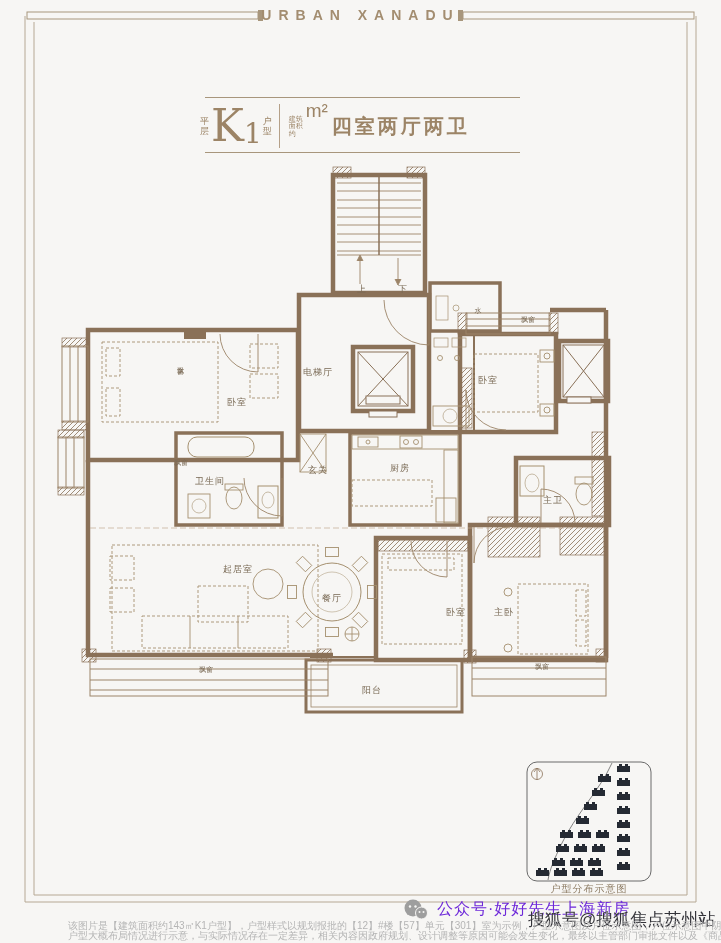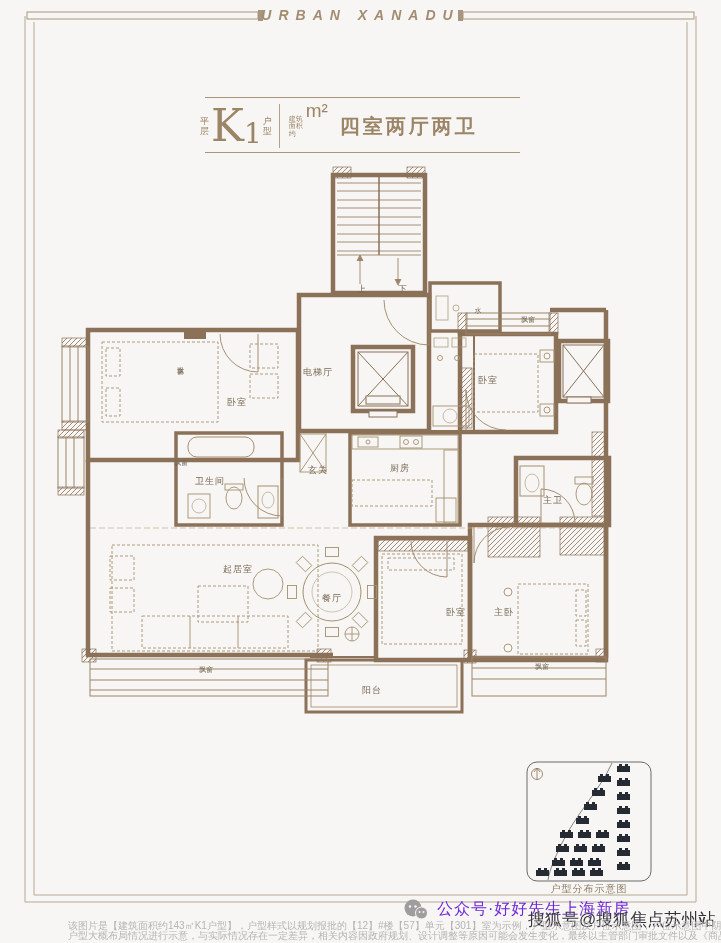--- a/index.html
+++ b/index.html
@@ -6,36 +6,36 @@
   body{
     width:721px;height:943px;position:relative;overflow:hidden;
     background:#f7f6f4;
     font-family:"Liberation Sans","DejaVu Sans",sans-serif;
   }
   #plan-svg{position:absolute;left:0;top:0;}
   .abs{position:absolute;}
   
   .brand{
     position:absolute;top:7px;left:0;width:100%;text-align:center;
-    font-size:14px;letter-spacing:7px;color:#a38d70;font-weight:bold;font-style:italic;
+    font-size:14px;letter-spacing:7px;color:#a38d70;font-weight:bold;
   }
   
   .title-row{
     position:absolute;left:200px;top:100px;width:322px;height:52px;
     display:flex;align-items:center;color:#9c8466;
   }
   .rule{position:absolute;left:205px;width:315px;height:1px;background:#a8967c;}
   .stack2{font-size:9px;line-height:10px;width:11px;word-break:break-all;letter-spacing:0;}
   .kbig{font-family:"DejaVu Serif","Liberation Serif",serif;font-size:44px;line-height:44px;}
   .ksub{font-family:"DejaVu Serif","Liberation Serif",serif;font-size:28px;line-height:28px;align-self:flex-end;margin:0 1px 4px 0;}
   .tdiv{width:1px;height:44px;background:#b5a088;margin:0 9px 0 5px;}
   .tiny-stack{font-size:7px;line-height:7.5px;width:15px;word-break:break-all;margin-right:2px;color:#9c8466;}
   .area-num{font-family:"DejaVu Serif","Liberation Serif",serif;font-size:46px;line-height:46px;}
   .area-unit{font-size:19px;align-self:flex-start;}
-  .rooms-sum{font-size:20px;letter-spacing:3px;margin-left:12px;font-weight:bold;color:#9c8466;}
+  .rooms-sum{font-size:20px;letter-spacing:3px;margin-left:4px;font-weight:bold;color:#9c8466;}
   
   .lbl{
     position:absolute;transform:translate(-50%,-50%);
     font-size:9px;color:#7a6a55;letter-spacing:1px;white-space:nowrap;
   }
   .lbl.s{font-size:7px;letter-spacing:0;}
   .lbl.v{writing-mode:vertical-rl;letter-spacing:1px;}
   
   .map-cap{position:absolute;left:589px;top:889px;transform:translate(-50%,-50%);
     font-size:10px;color:#8c7b63;letter-spacing:1px;white-space:nowrap;}

